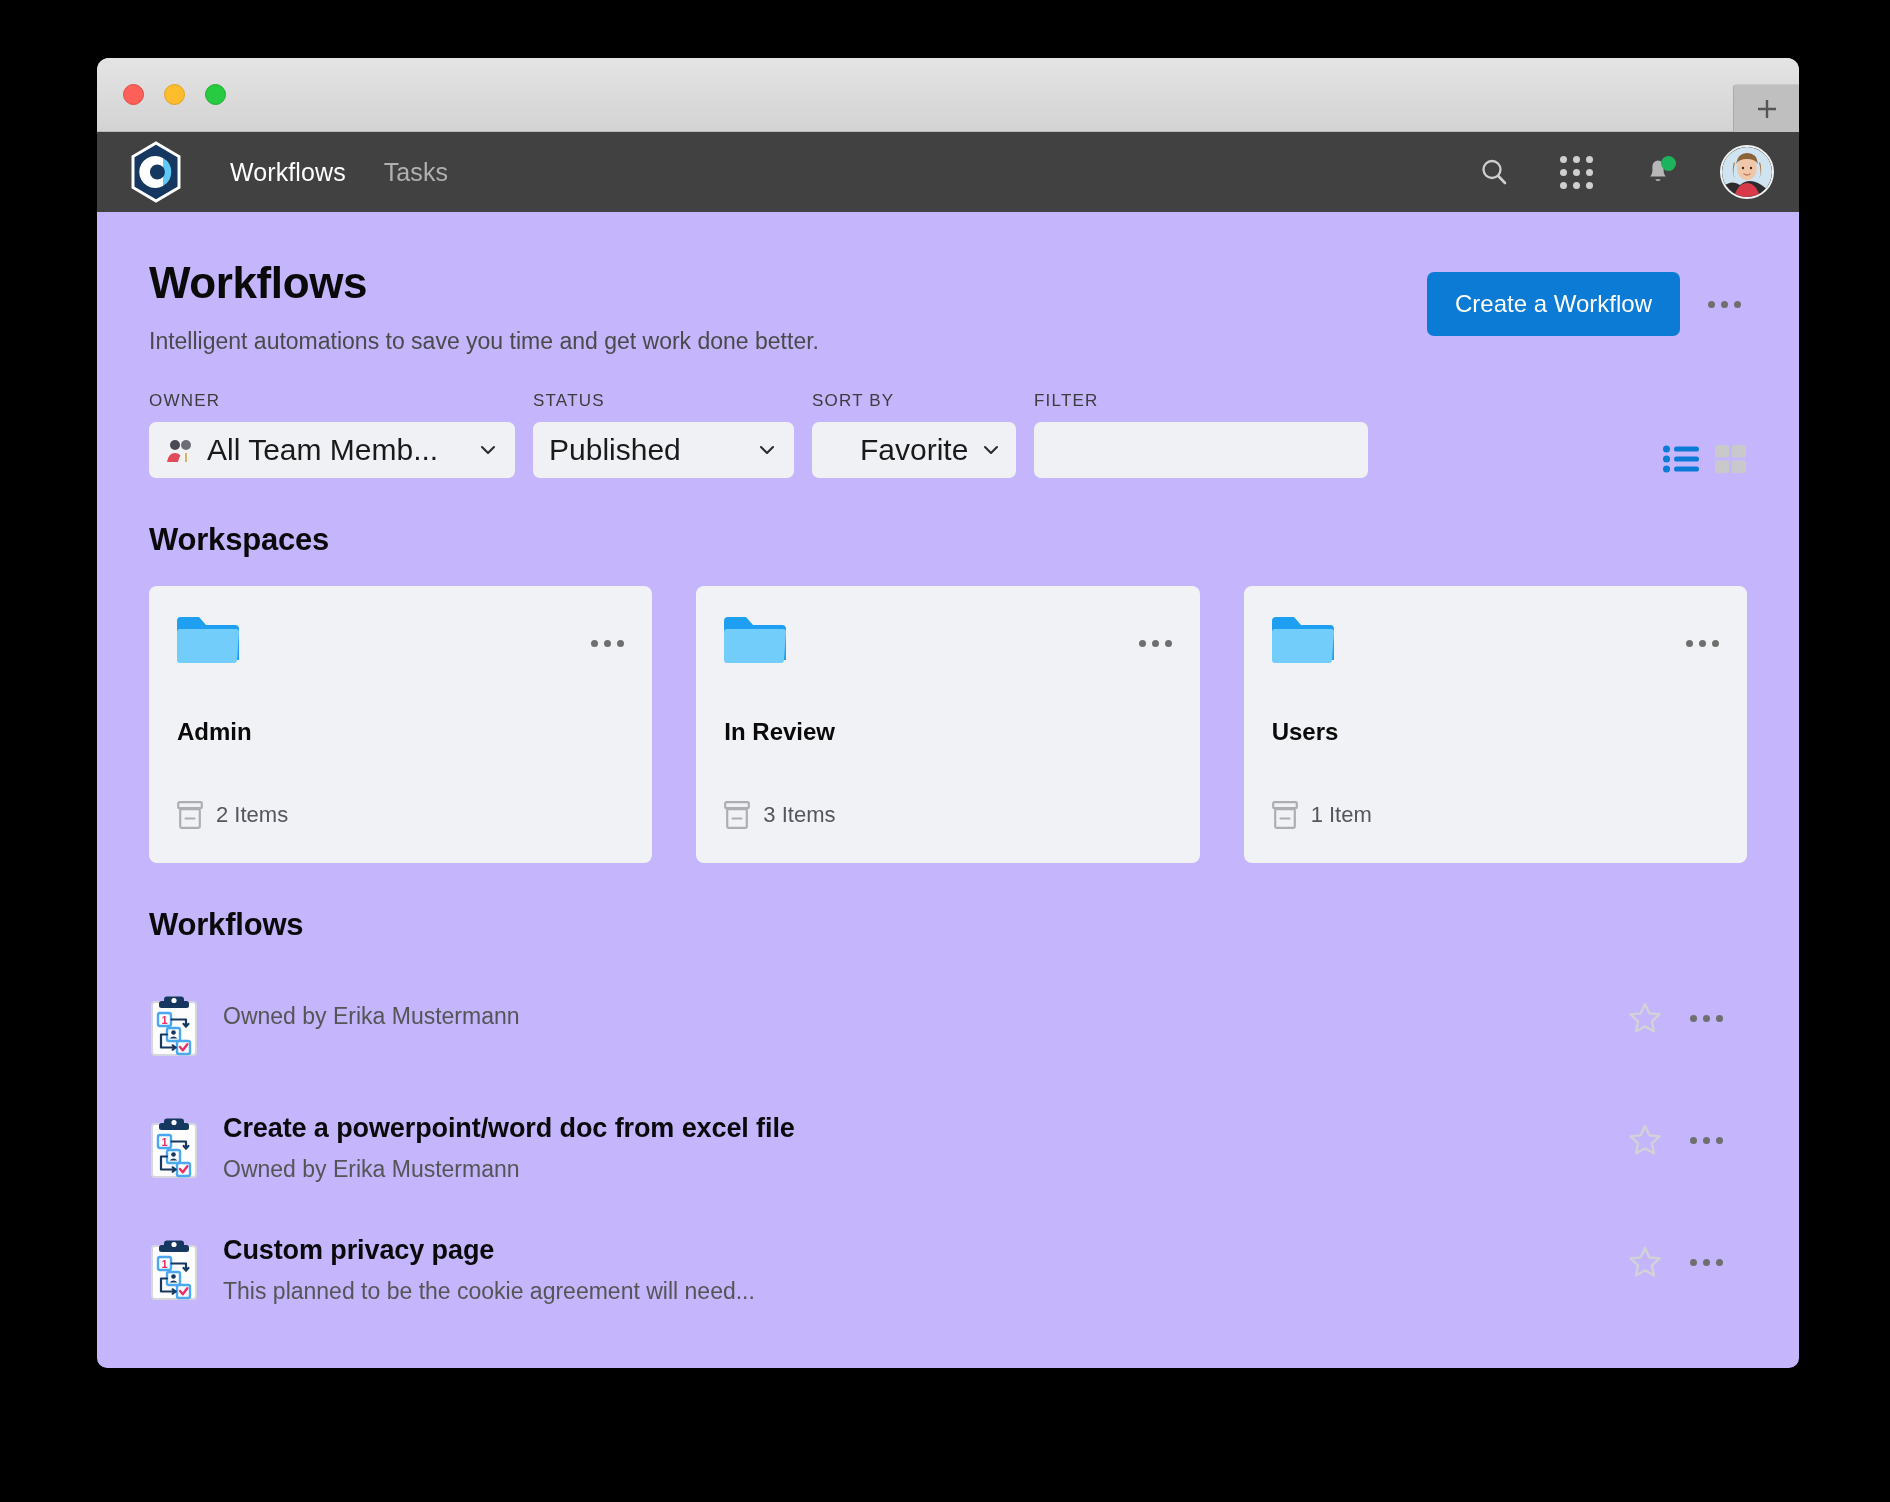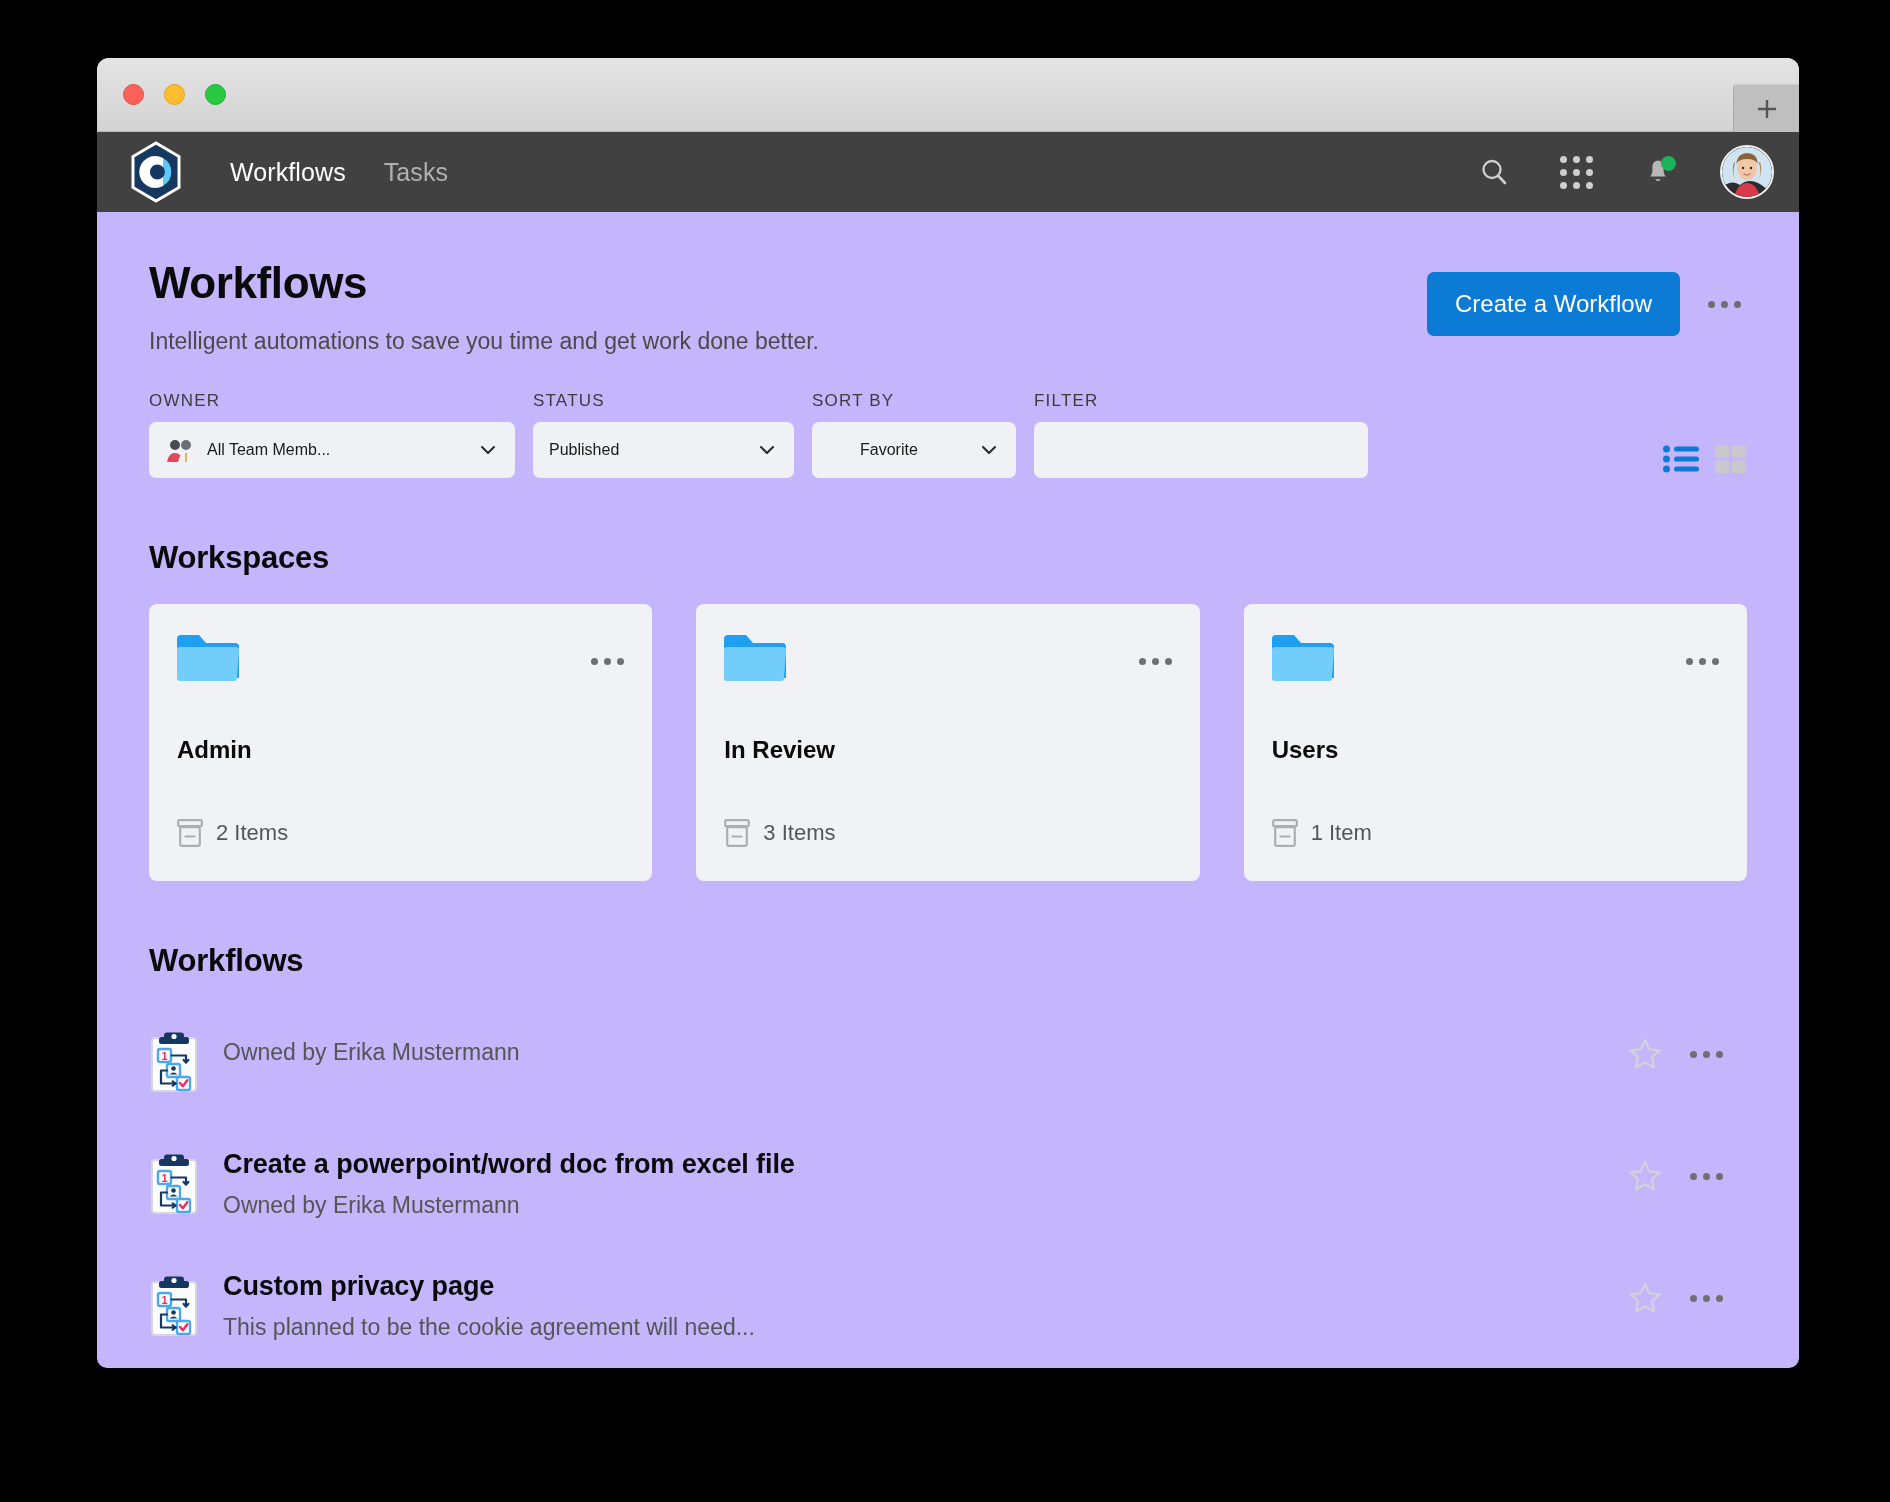--- a/index.html
+++ b/index.html
@@ -215,21 +215,21 @@
     border-radius: 7px;
     height: 56px;
     display: flex;
     align-items: center;
     padding: 0 16px;
     gap: 12px;
     cursor: pointer;
     border: none;
   }
   .select .txt {
-    font-size: 16px;
+    font-size: 30px;
     color: #1a1a1a;
     white-space: nowrap;
   }
   .select.owner  { width: 366px; }
   .select.status { width: 261px; justify-content: space-between; }
   .select.sort   { width: 204px; justify-content: space-between; padding-left: 48px; }
   .select .chev { margin-left: auto; display: block; flex: 0 0 auto; }
   .select.status .chev, .select.sort .chev { margin-left: 0; }
   .filter-input {
     width: 334px;
@@ -251,21 +251,21 @@
     align-items: center;
     gap: 16px;
   }
   .vt-btn { cursor: pointer; display: block; }
 
   
   .section-title {
     font-size: 31px;
     font-weight: bold;
     color: #0a0a0a;
-    margin-top: 62px;
+    margin-top: 44px;
     letter-spacing: -0.2px;
   }
 
   
   .cards {
     display: grid;
     grid-template-columns: repeat(3, 1fr);
     gap: 44px;
     margin-top: 28px;
   }

